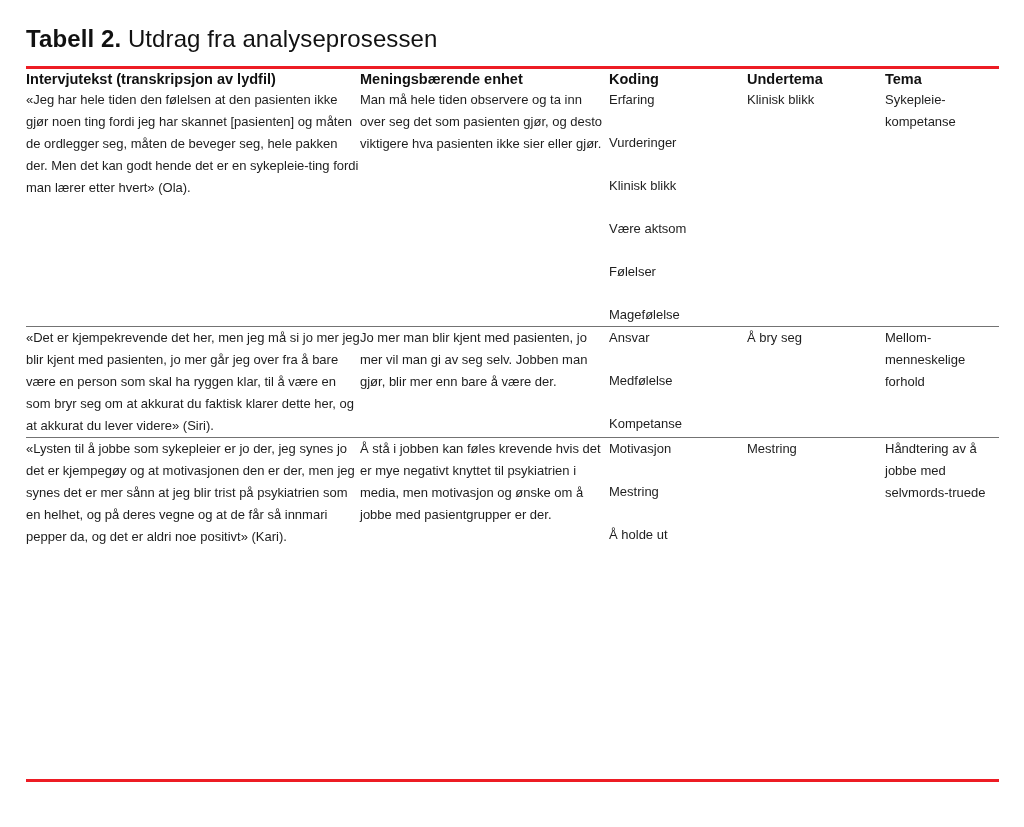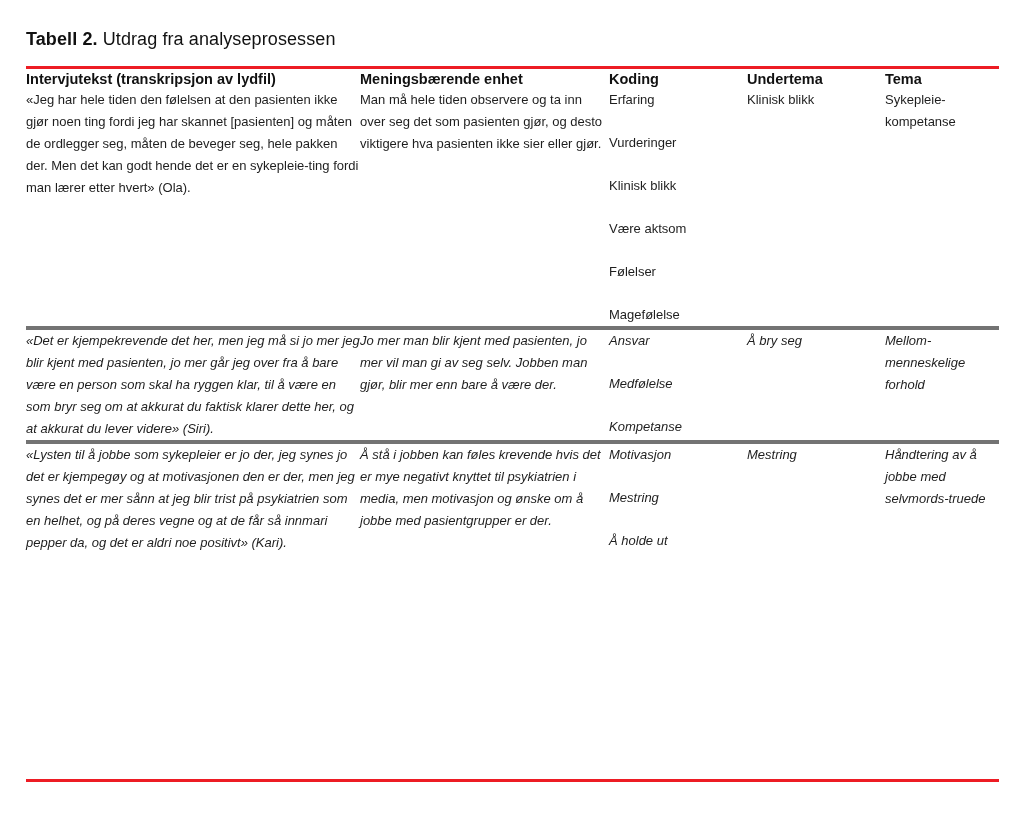--- a/index.html
+++ b/index.html
@@ -18,21 +18,21 @@
   .page {
     position: relative;
     width: 1024px;
     height: 827px;
     box-sizing: border-box;
     padding: 0 26px 0 26px;
   }
   
   .caption {
     padding-top: 26px;
-    font-size: 18px;
+    font-size: 24px;
     line-height: 26px;
     color: #111111;
     letter-spacing: 0.1px;
     white-space: nowrap;
   }
   .caption .caption-label {
     font-weight: bold;
   }
   .caption .caption-text {
     font-weight: normal;
@@ -69,22 +69,21 @@
   }
   tbody td {
     font-size: 13px;
     line-height: 22px;
     color: #1e1e1e;
     padding-top: 18px;
     padding-bottom: 22px;
     padding-right: 16px;
   }
   tbody tr + tr > td {
-    border-top: 4px solid #737373;
-    font-style: italic;
+    border-top: 1px solid #737373;
   }
   
   col.c-quote   { width: 334px; }
   col.c-unit    { width: 249px; }
   col.c-coding  { width: 138px; }
   col.c-sub     { width: 138px; }
   col.c-theme   { width: 114px; }
 
   td.col-quote  { padding-right: 22px; }
   td.col-unit   { padding-right: 28px; }

